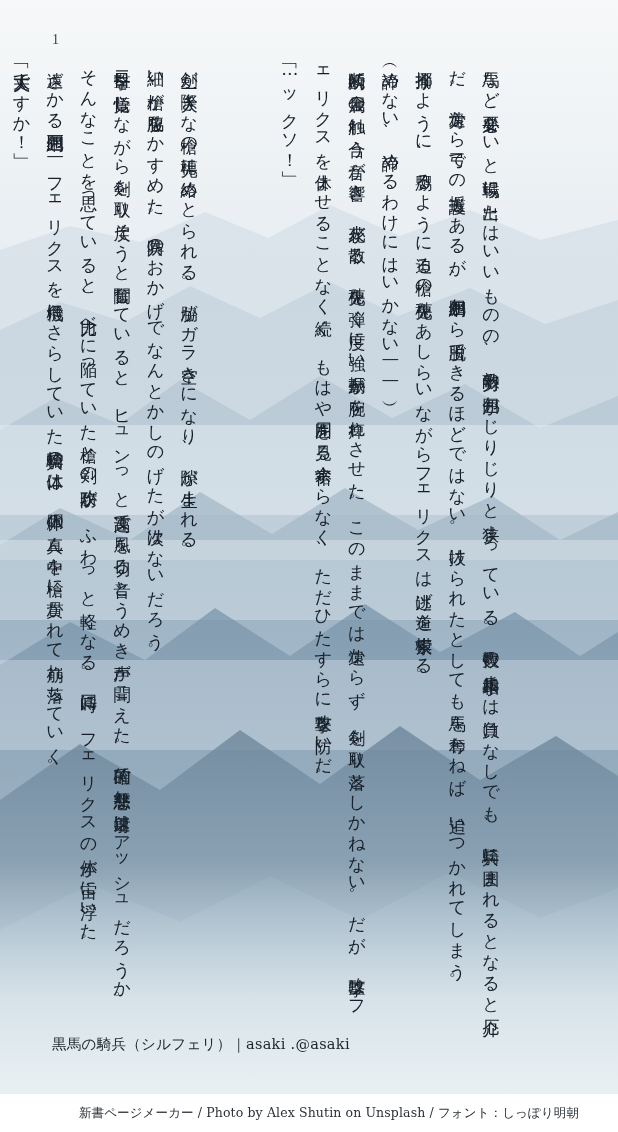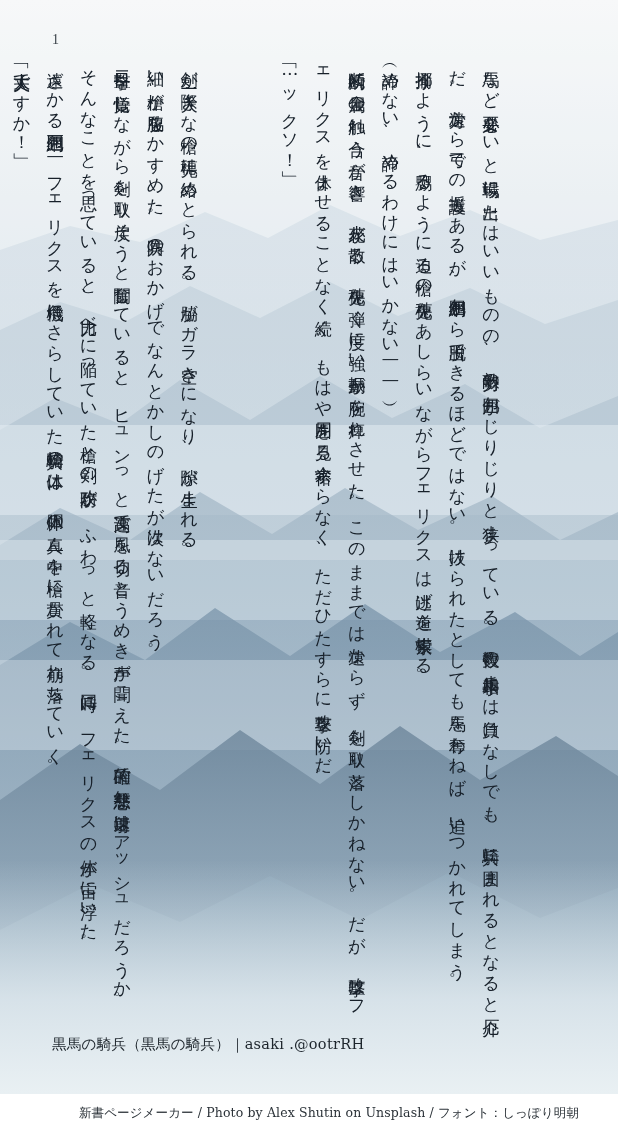--- a/index.html
+++ b/index.html
@@ -200,19 +200,19 @@
 「…ックソ！」</p>
     <p>剣が一際大きな槍の穂先に絡めとられる。脇がガラ空きになり、隙が生まれる。
 細い槍が脇腹をかすめた。防具のおかげでなんとかしのげたが次はないだろう。
 二撃目を覚悟しながら剣を取り戻そうと奮闘していると、ヒュンっと高速で風を切る音とうめき声が聞こえた。的確で無慈悲な速射はアッシュだろうか。そんなことを思っていると、力比べに陥っていた槍と剣の攻防が、ふわっと軽くなる。同時に、フェリクスの体が宙に浮いた。
 遠ざかる包囲網——フェリクスを危機にさらしていた槍騎兵の体は、胴体の真ん中を槍に貫かれて崩れ落ちていく。
 「大丈夫ですか！」
 「アッシュ…」
 アッシュがフェリクスを挟むように並走してく</p>
   </div>
 
-  <div class="credit">黒馬の騎兵（黒馬の騎兵）｜asaki .@ootrRH</div>
+  <div class="credit">黒馬の騎兵（シルフェリ）｜asaki .@asaki</div>
 
   <div class="footer">
     <span class="footer-text">新書ページメーカー / Photo by Alex Shutin on Unsplash / フォント：しっぽり明朝</span>
   </div>
 
 </div>
 
 </body></html>

